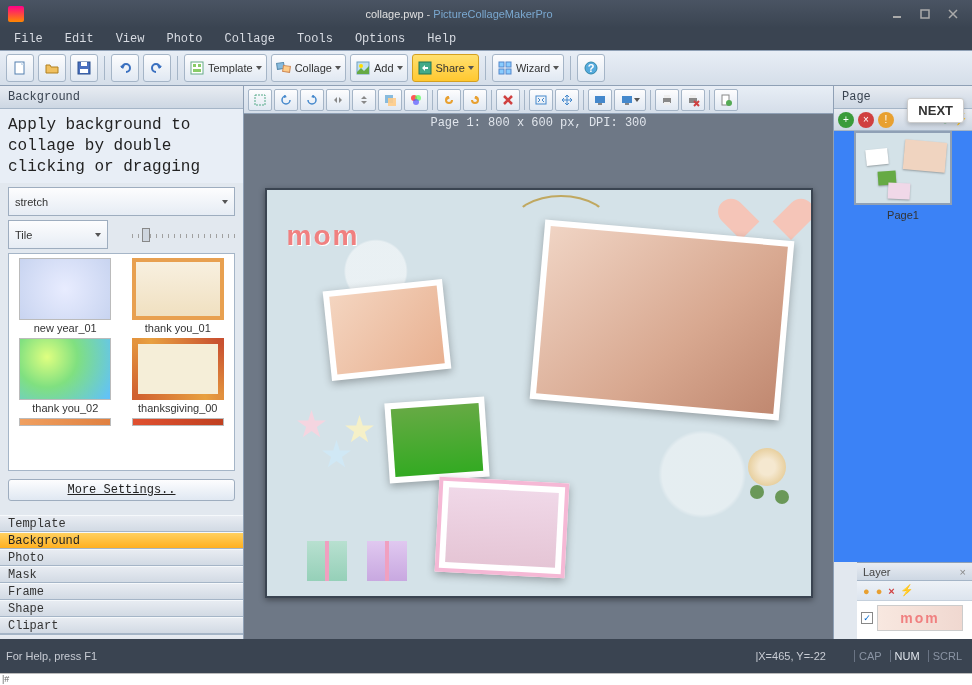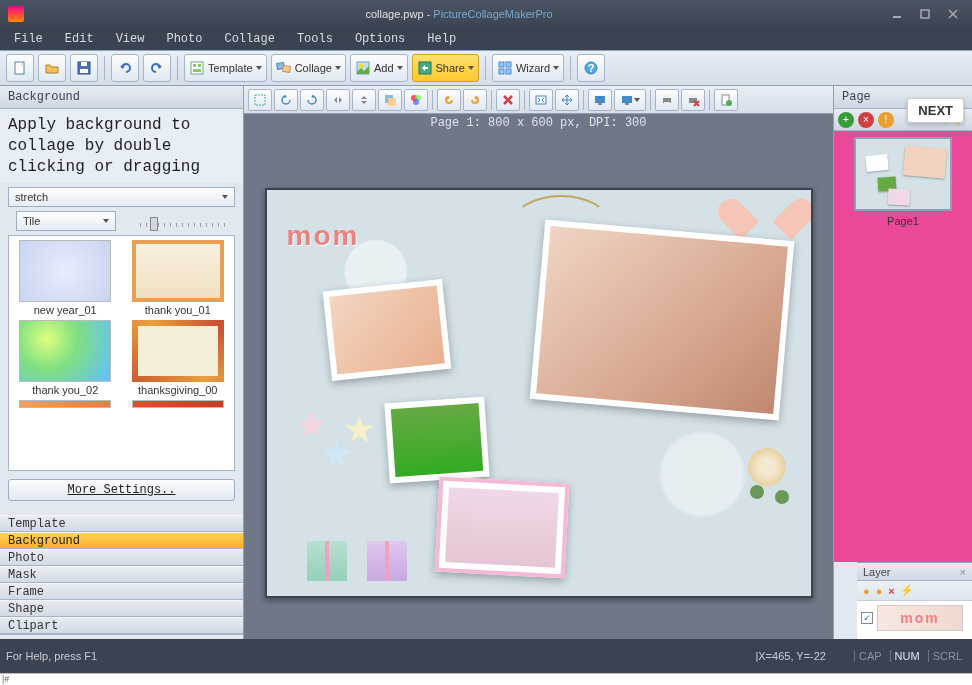--- a/index.html
+++ b/index.html
@@ -27,23 +27,23 @@
 .tb-icon { width: 16px; height: 16px; display: block; }
 .dd-arrow { width: 0; height: 0; border-left: 3px solid transparent; border-right: 3px solid transparent; border-top: 4px solid #555; }
 
 
 .workspace { display: flex; height: 568px; }
 
 
 .left-panel { width: 244px; background: #e2e8ef; border-right: 1px solid #8fa0b5; display: flex; flex-direction: column; }
 .panel-header { background: linear-gradient(#e8ecf2, #cdd7e3); border-bottom: 1px solid #a5b5c7; padding: 4px 8px; color: #3a4451; font-family: "Courier New", monospace; font-size: 12px; }
 .bg-instruction { padding: 6px 8px; color: #222; font-family: "Courier New", monospace; font-size: 16px; line-height: 1.3; background: #e8eef6; }
-.combo { margin: 4px 8px; height: 20px; background: linear-gradient(#fdfdfe,#e6ecf4); border: 1px solid #9eadbf; display: flex; align-items: center; padding: 0 6px; font-family: "Courier New", monospace; font-size: 11px; color: #333; justify-content: space-between; }
+.combo { margin: 4px 8px; height: 29px; background: linear-gradient(#fdfdfe,#e6ecf4); border: 1px solid #9eadbf; display: flex; align-items: center; padding: 0 6px; font-family: "Courier New", monospace; font-size: 11px; color: #333; justify-content: space-between; }
 .combo.small { width: 100px; margin: 4px 8px; display: inline-flex; }
-.row-tile-slider { display: flex; align-items: flex-end; padding: 0 16px; gap: 24px; }
+.row-tile-slider { display: flex; align-items: center; padding: 0 8px; gap: 24px; }
 .slider-track { flex: 1; height: 14px; position: relative; }
 .slider-track::before { content:''; position:absolute; left:0; right:0; top:6px; height:4px; background: repeating-linear-gradient(90deg,#a0a0a0 0 1px, transparent 1px 6px); }
 .slider-thumb { position:absolute; left: 10px; top: 0; width: 8px; height: 14px; background: #cfd6df; border: 1px solid #888; }
 
 
 .thumb-list { flex: 1; overflow: hidden; background: #fff; margin: 4px 8px 0 8px; border: 1px solid #a5b5c7; padding: 4px; display: grid; grid-template-columns: 1fr 1fr; gap: 4px 8px; grid-auto-rows: min-content; }
 .thumb-cell { display: flex; flex-direction: column; align-items: center; gap: 2px; }
 .thumb-img { width: 92px; height: 62px; border: 1px solid #bbb; background: #eee; }
 .thumb-label { font-size: 11px; color: #333; white-space: nowrap; overflow: hidden; text-overflow: ellipsis; max-width: 95px; text-align: center; }
 
@@ -84,21 +84,21 @@
 .deco-star { position:absolute; width:30px; height:30px; background: #c8e8f0; clip-path: polygon(50% 0, 61% 35%, 98% 35%, 68% 57%, 79% 91%, 50% 70%, 21% 91%, 32% 57%, 2% 35%, 39% 35%); }
 .deco-gift { position:absolute; width: 40px; height: 40px; background: linear-gradient(#b8e0d0, #95d0b8); bottom: 15px; }
 .deco-gift::after { content:''; position:absolute; left:45%; top:0; width:10%; height:100%; background:#f0a0c0; }
 .deco-swirl { position:absolute; left: 45%; top: 5px; width: 100px; height: 60px; border: 2px solid #c0a860; border-color: #c0a860 transparent transparent transparent; border-radius: 50%; }
 .deco-rose { position:absolute; right: 25px; bottom: 110px; width: 38px; height: 38px; background: radial-gradient(circle, #f5e8d0 30%, #e8d0a0 70%); border-radius:50%; box-shadow: -10px 25px 0 -12px #6a9858, 15px 30px 0 -12px #6a9858; }
 
 
 .right-panel { width: 138px; background: #e2e8ef; display:flex; flex-direction:column; }
 .page-toolbar { height: 22px; background: linear-gradient(#e8ecf2,#cdd7e3); border-bottom: 1px solid #a5b5c7; display:flex; align-items:center; padding: 0 4px; gap: 4px; }
 .page-tb-btn { width: 16px; height: 16px; border-radius: 50%; display:flex; align-items:center; justify-content:center; font-size:10px; color:#fff; cursor:pointer; }
-.page-list { flex: 1; padding: 6px; background: #ec4899; }
+.page-list { flex: 1; background: #3b82f6; }
 .page-thumb-wrap { display:flex; flex-direction:column; align-items:center; gap: 4px; }
 .page-thumb { width: 98px; height: 74px; border: 2px solid #8fa0b5; background: #d4e2e8; position: relative; overflow:hidden; }
 .page-thumb .mini { position:absolute; background:#fff; box-shadow: 0 1px 2px rgba(0,0,0,.3); }
 .page-label { font-size: 11px; color:#333; }
 .layer-panel { height: 92px; border-top: 1px solid #8fa0b5; display:flex; flex-direction:column;margin-left:23px; }
 .layer-header { height: 18px; background: linear-gradient(#e8ecf2,#cdd7e3); border-bottom:1px solid #a5b5c7; display:flex; align-items:center; justify-content:space-between; padding: 0 6px; font-family: "Courier New", monospace; font-size: 12px; color:#444; }
 .layer-tb { height: 20px; background: linear-gradient(#eef2f7,#dce4ee); border-bottom: 1px solid #c5d0dc; display:flex; align-items:center; gap:6px; padding: 0 6px; }
 .layer-list { flex:1; background:#fff; padding:4px; }
 .layer-row { display:flex; align-items:center; gap:4px; }
 .layer-check { width:12px; height:12px; border:1px solid #888; background:#fff; display:flex; align-items:center; justify-content:center; font-size:9px; color:#06c; }

